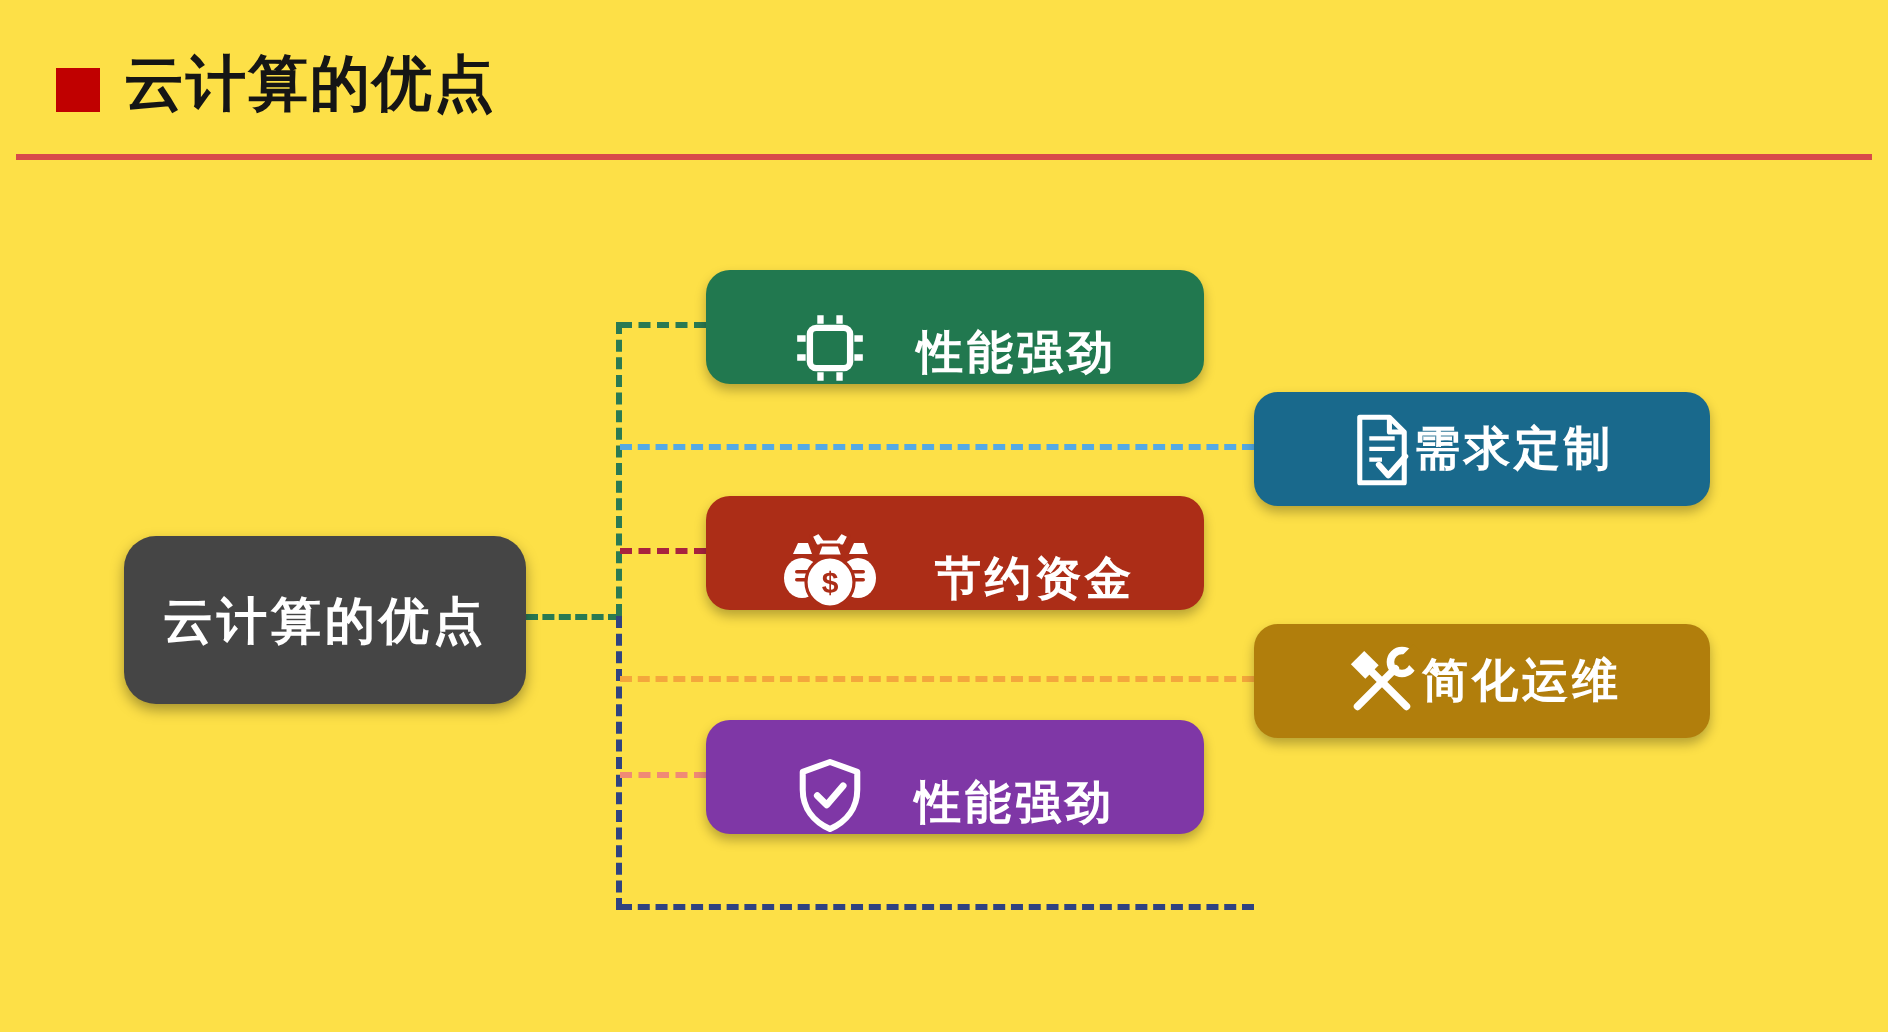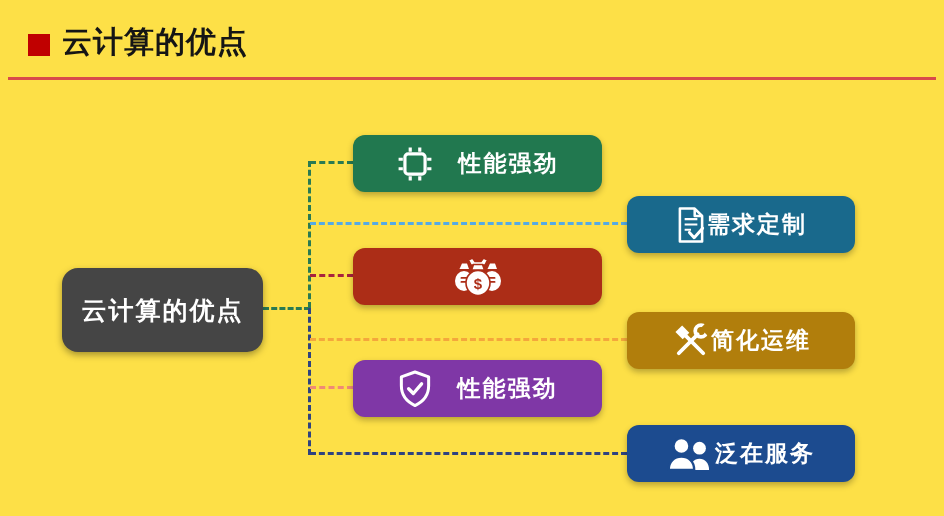--- a/index.html
+++ b/index.html
@@ -10,21 +10,21 @@
   .title-bullet{position:absolute;left:28px;top:34px;width:22px;height:22px;background:#C00000;}
   .page-title{position:absolute;left:62px;top:22px;margin:0;font-size:30px;font-weight:bold;
               color:#151515;letter-spacing:1px;}
   .title-rule{position:absolute;left:8px;top:77px;width:928px;height:3px;background:#D84A4A;}
 
   
   .node{position:absolute;border-radius:12px;display:flex;align-items:center;justify-content:center;
         color:#fff;box-shadow:0 3px 6px rgba(0,0,0,0.28);}
   .node .label{font-size:23px;font-weight:bold;letter-spacing:2px;white-space:nowrap;}
   .node .icon{display:flex;align-items:center;justify-content:center;}
-  .gap-l{gap:26px;} .gap-r{}
+  .gap-l{gap:26px;align-items:flex-end;} .gap-r{}
 
   .root-node{position:absolute;left:62px;top:268px;width:201px;height:84px;border-radius:16px;
              display:flex;align-items:center;justify-content:center;color:#fff;
              box-shadow:0 3px 7px rgba(0,0,0,0.35);}
   .root-node .label{font-size:25px;font-weight:bold;letter-spacing:2px;}
 
   .n-performance{left:353px;top:135px;width:249px;height:57px;}
   .n-customization{left:627px;top:196px;width:228px;height:57px;}
   .n-saving{left:353px;top:248px;width:249px;height:57px;}
   .n-ops{left:627px;top:312px;width:228px;height:57px;text-align:center;}
@@ -109,20 +109,21 @@
           <rect x="37.5" y="24" width="7" height="1.8" rx="0.9"></rect>
         </g>
         <g fill="#fff" stroke-width="1.6" stroke="#AC2D17">
           <path d="M20 8l-2.5-5 4-2 2.5 3.5h6L32.5 1l4 2L34 8z"></path>
           <path d="M20.5 13l2-5.5h9l2 5.5z"></path>
           <ellipse cx="27" cy="26" rx="12" ry="12.5"></ellipse>
         </g>
         <text x="27" y="31.5" text-anchor="middle" font-size="15" font-weight="bold" fill="#AC2D17">$</text>
       </svg>
     </span>
+    <span class="label">节约资金</span>
   </div>
 
   <div class="node gap-r n-ops" style="background: rgb(177, 126, 12);">
     <span class="icon">
       <svg width="40" height="40" viewBox="0 0 36 36">
         <g stroke="#fff" stroke-linecap="round" fill="none">
           <path d="M12 12L29 29" stroke-width="3.4"></path>
           <path d="M7 29L24 12" stroke-width="3.4"></path>
         </g>
         <path d="M4 10L10 4l6.5 6.5-6 6z" fill="#fff"></path>
@@ -136,29 +137,14 @@
   <div class="node gap-l n-security" style="background: rgb(127, 55, 166);">
     <span class="icon">
       <svg width="34" height="38" viewBox="0 0 30 34">
         <path d="M15 1.8l12.2 4.4v8c0 8.4-5 14.3-12.2 17.6C7.8 28.5 2.8 22.6 2.8 14.2v-8z" fill="none" stroke="#fff" stroke-width="2.7" stroke-linejoin="round"></path>
         <path d="M9.3 16.8l4.2 4.2 7.4-8.6" fill="none" stroke="#fff" stroke-width="3" stroke-linecap="round" stroke-linejoin="round"></path>
       </svg>
     </span>
     <span class="label">性能强劲</span>
   </div>
 
-  <div class="node gap-r n-ubiquitous" style="background: rgb(28, 75, 143);">
-    <span class="icon">
-      <svg width="48" height="34" viewBox="0 0 44 32">
-        <g fill="#fff">
-          <circle cx="30" cy="10.5" r="6"></circle>
-          <path d="M21 31c0-6.5 4-10.5 9-10.5s9 4 9 10.5z"></path>
-        </g>
-        <g fill="#fff" stroke-width="2.2" stroke="#1C4B8F">
-          <circle cx="13" cy="8.5" r="7.5"></circle>
-          <path d="M1 31c0-8 5.2-12.5 12-12.5S25 23 25 31z"></path>
-        </g>
-      </svg>
-    </span>
-    <span class="label">泛在服务</span>
-  </div>
 
 </div>
 
 </body></html>

